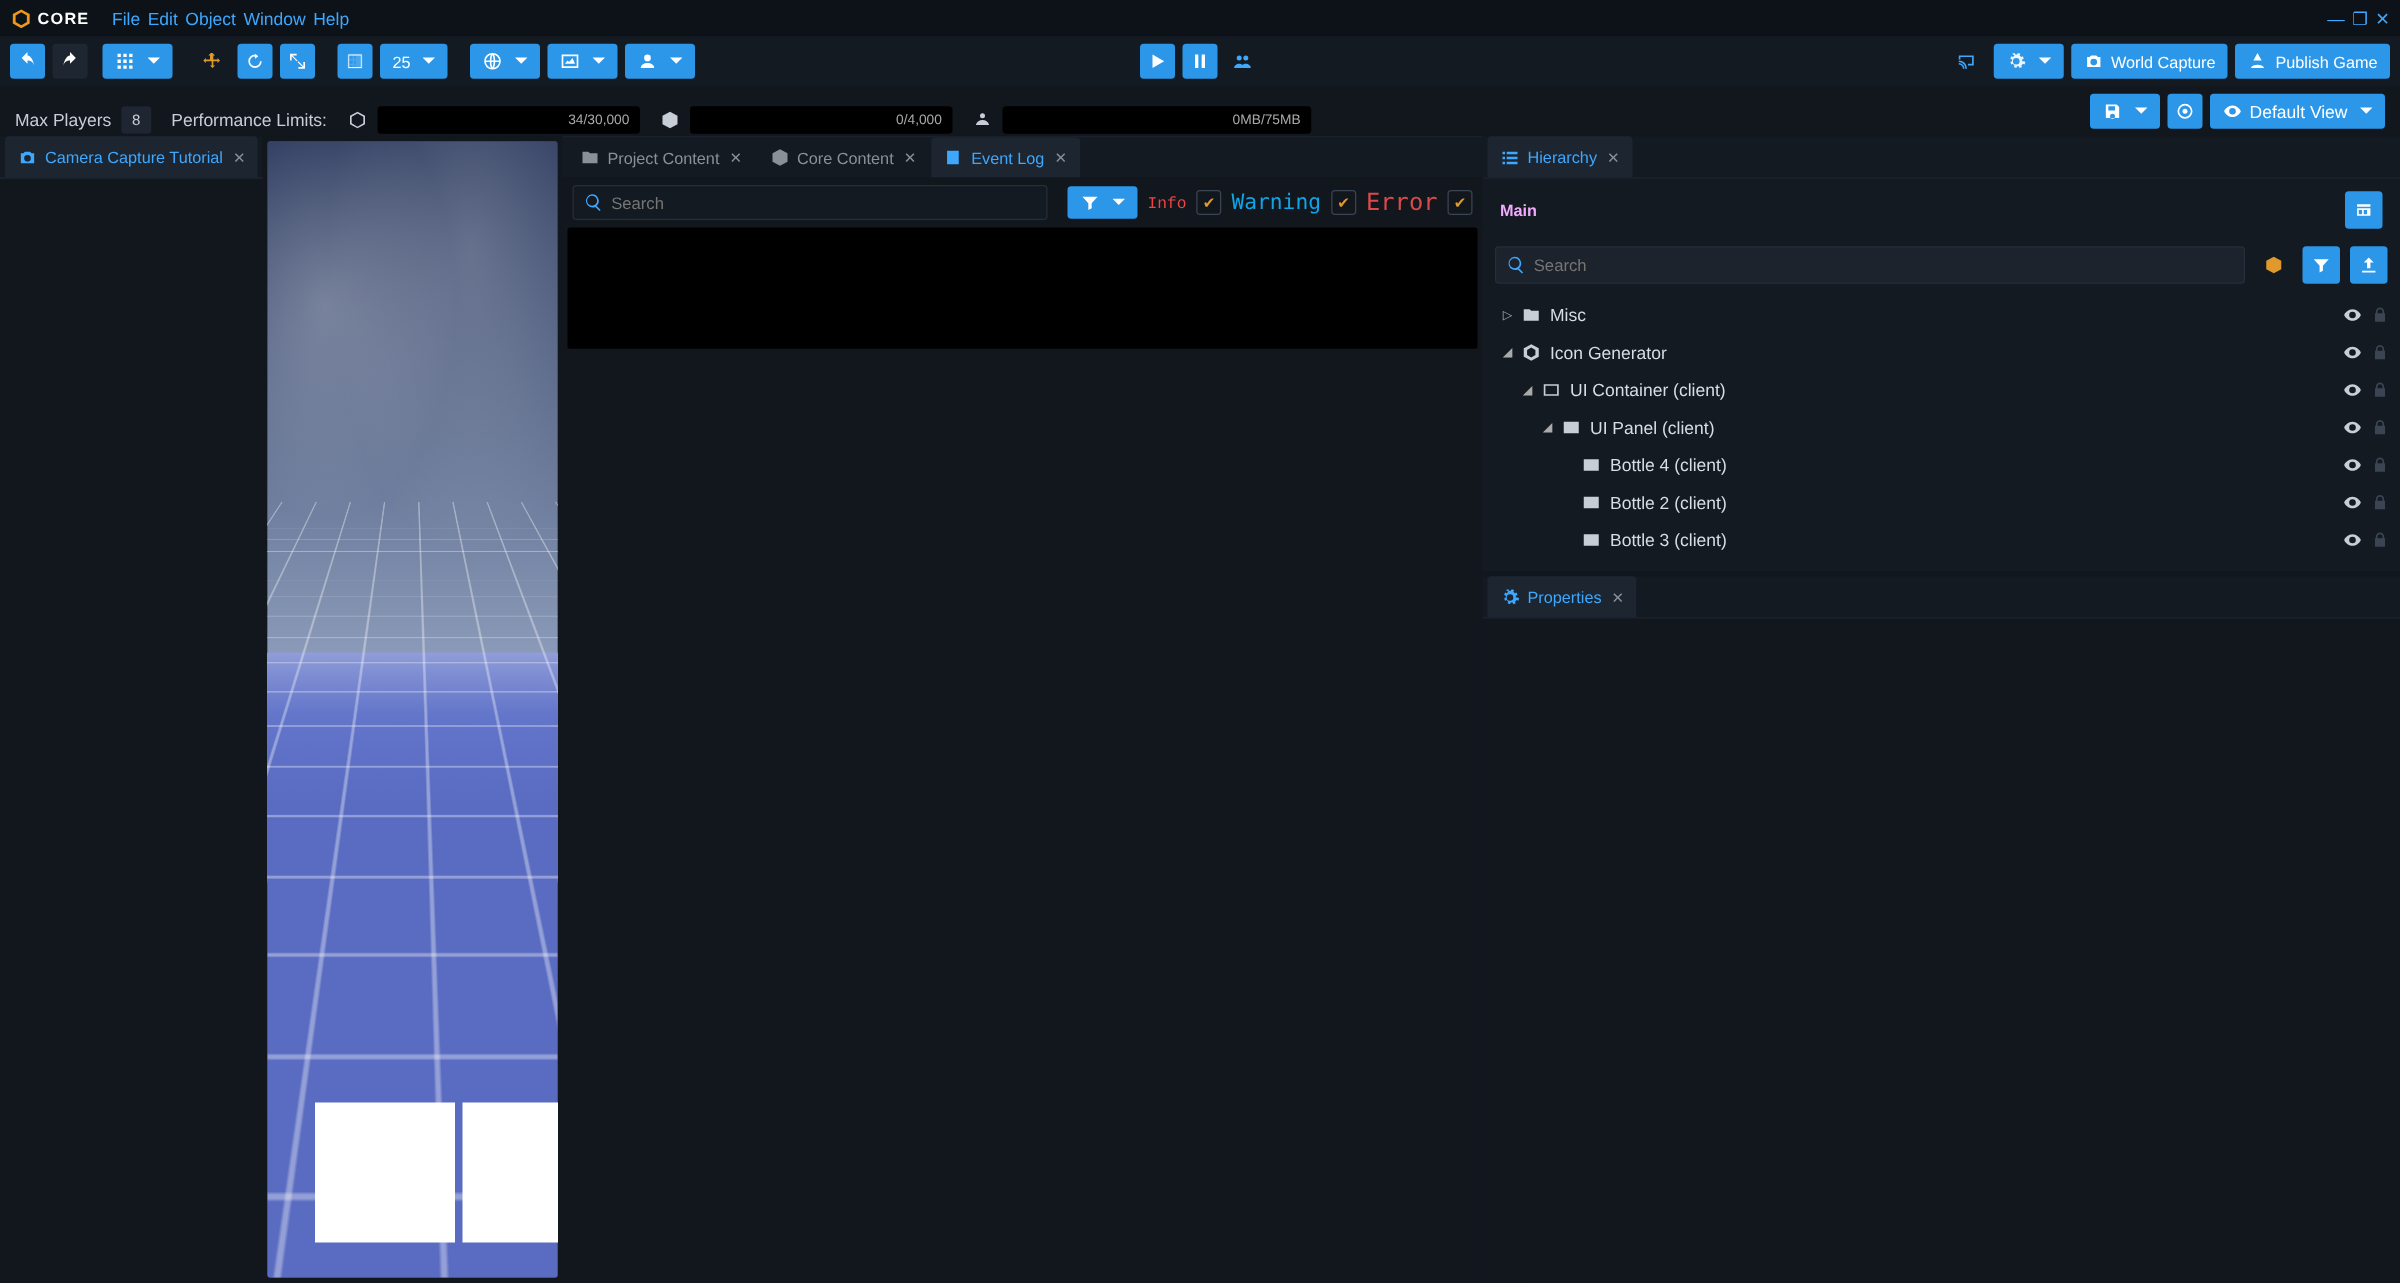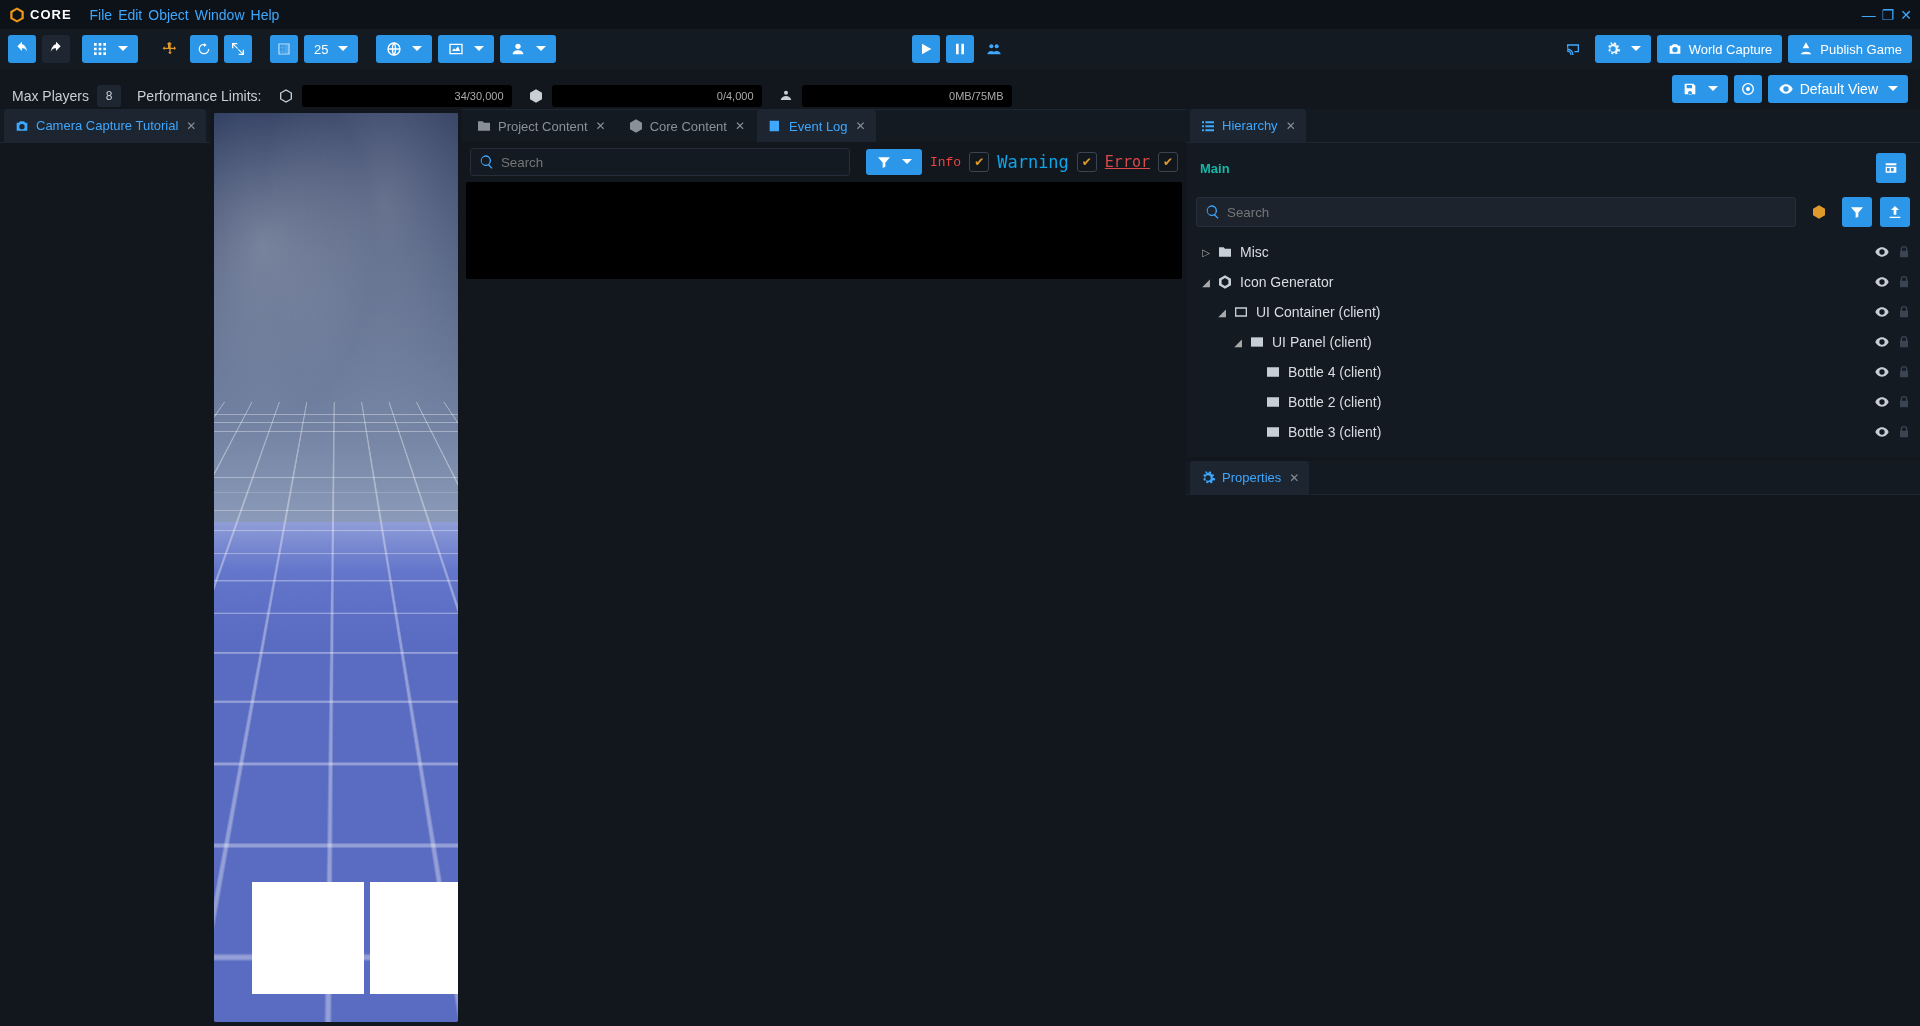--- a/index.html
+++ b/index.html
@@ -69,25 +69,25 @@
 .bottom { height:170px; display:flex; flex-direction:column; border-top:1px solid #1e2631; background:#12171e; }
 .tabrow { display:flex; align-items:center; height:32px; padding:0 4px; gap:2px; background:#141a22; }
 .toolrow { display:flex; align-items:center; height:40px; padding:0 8px; gap:8px; background:#12171e; }
 .search { flex:0 0 380px; height:28px; background:#141a22; border:1px solid #252e3a; border-radius:3px; display:flex; align-items:center; padding:0 8px; gap:6px; color:#888; }
 .logbody { flex:1; background:#000; margin:0 4px; border-radius:2px; }
 .footrow { display:flex; align-items:center; justify-content:flex-end; height:30px; gap:12px; padding:0 8px; }
 .chk { width:20px; height:20px; border:1px solid #3a4452; border-radius:3px; display:flex; align-items:center; justify-content:center; cursor:pointer; color:#e09a2c;}
 .chk.on::after { content:"✔"; font-size:12px; }
 .loginfo { color:#ef4444; font-family:Liberation Mono, monospace; font-size:13px;}
 .logwarn { color:#0ea5e9; font-family:monospace; font-size:17px;}
-.logerr { color:#d94a4a; font-family:monospace; font-size:15px;text-decoration:underline;}
+.logerr { color:#d94a4a; font-family:monospace; font-size:19px;}
 
 
 .hierbody { flex:0 0 auto; background:#141a22; }
-.section-lbl { color:#14b8a6; font-weight:600; padding:10px 14px; display:flex; align-items:center; }
+.section-lbl { color:#f0abfc; font-weight:600; padding:10px 14px; display:flex; align-items:center; }
 .section-lbl .sbtn { margin-left:auto; }
 .hsearchrow { display:flex; align-items:center; padding:4px 10px; gap:8px; }
 .hsearch { flex:1; height:30px; background:#1c232d; border:1px solid #252e3a; border-radius:3px; display:flex; align-items:center; padding:0 8px; gap:6px; color:#888; }
 .sqbtn { width:30px; height:30px; border-radius:3px; display:flex; align-items:center; justify-content:center; cursor:pointer; }
 .sqbtn.blue { background:#2c97e8; color:#fff; }
 .sqbtn.orange svg { fill:#e09a2c; }
 .tree { padding:6px 0 10px 0; }
 .node { display:flex; align-items:center; height:30px; font-size:14px; color:#d8dde4; cursor:pointer; padding-right:8px; }
 .node .tw { width:16px; display:flex; justify-content:center; color:#aaa; font-size:10px; }
 .node .nicon { width:18px; height:18px; margin:0 6px 0 2px; display:flex; align-items:center; justify-content:center; }
@@ -265,21 +265,21 @@
   <div class="stat">
     <svg class="i" viewBox="0 0 24 24" style="fill:#c8ced6">
         <path d="M12 2l9 5v10l-9 5-9-5V7zm-1 5h2v8h-2z"></path>
       </svg>
     <div class="bar" style="width:210px">0/4,000</div>
   </div>
   <div class="stat">
     <svg class="i" viewBox="0 0 24 24" style="fill:#c8ced6">
         <path d="M4 18c2-8 14-8 16 0zM12 4a3 3 0 100 6 3 3 0 000-6z"></path>
       </svg>
-    <div class="bar" style="width:210px">0MB/75MB</div>
+    <div class="bar" style="width:247px">0MB/75MB</div>
   </div>
   <div class="right-view">
     <div class="tbtn wide">
         <svg class="i" viewBox="0 0 24 24">
           <path d="M4 4h13l3 3v13H4zM7 6v5h8V6zm5 15a3 3 0 100-6 3 3 0 000 6z"></path>
         </svg>
         <svg class="chev" viewBox="0 0 10 10">
           <path d="M0 2l5 5 5-5z"></path>
         </svg>
       </div>

